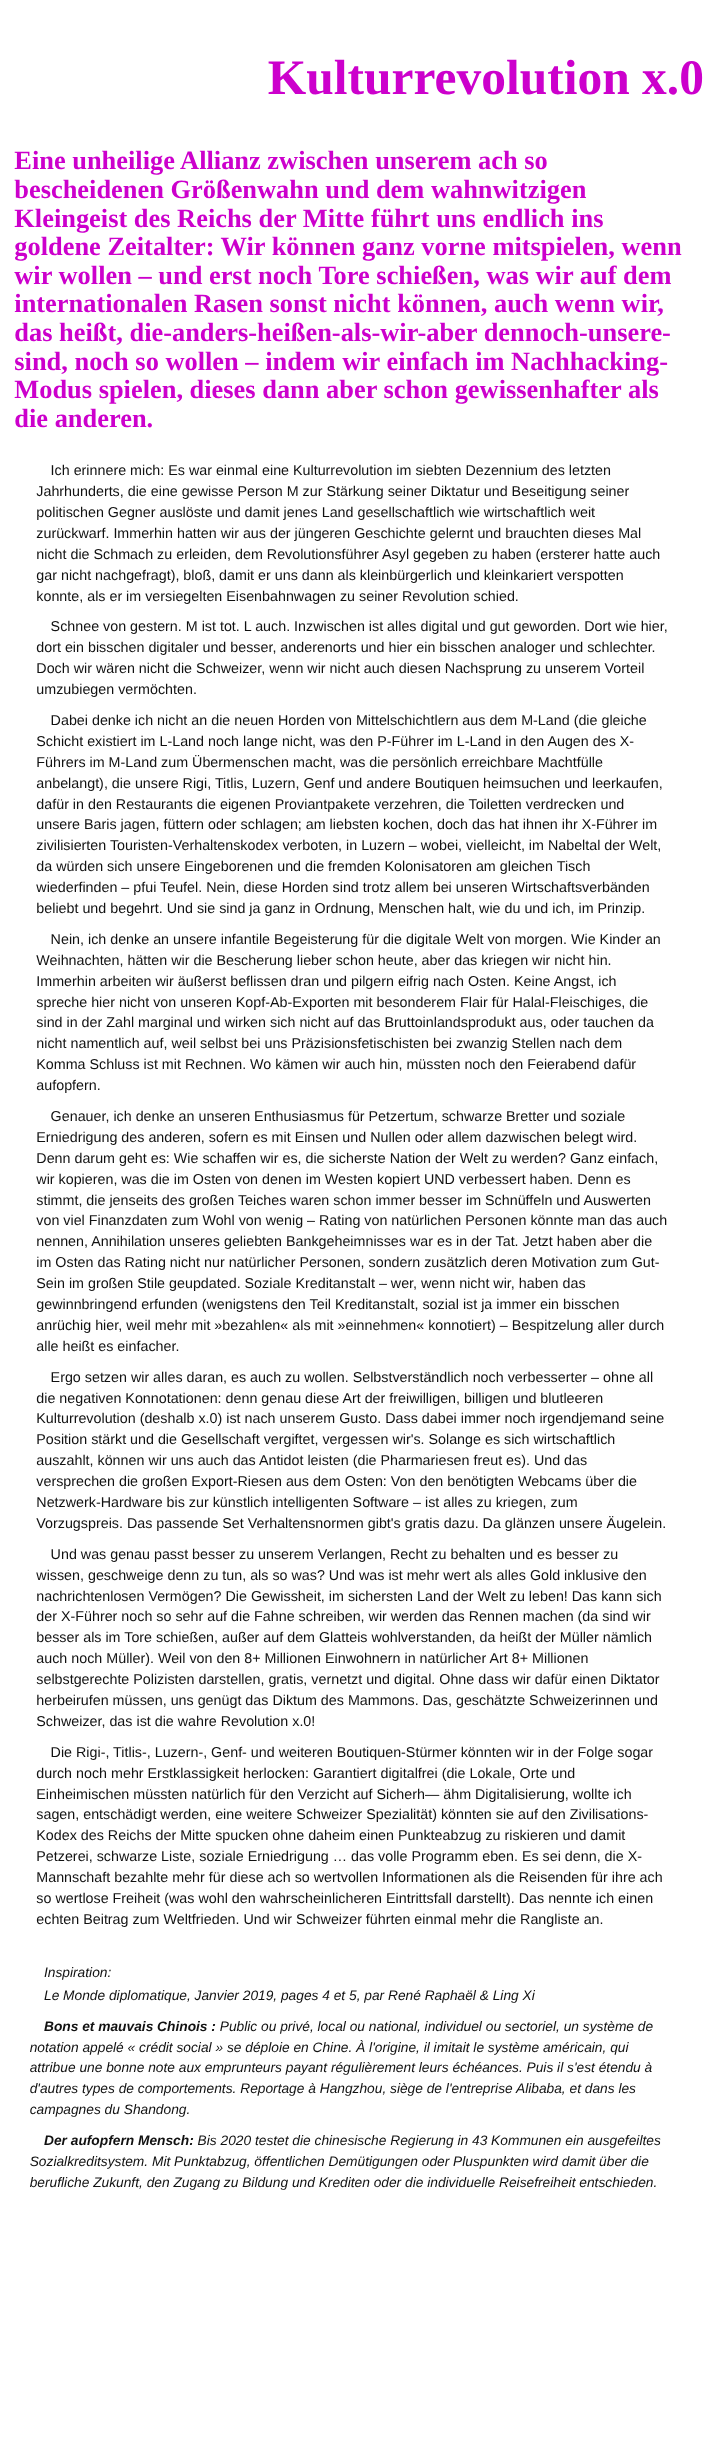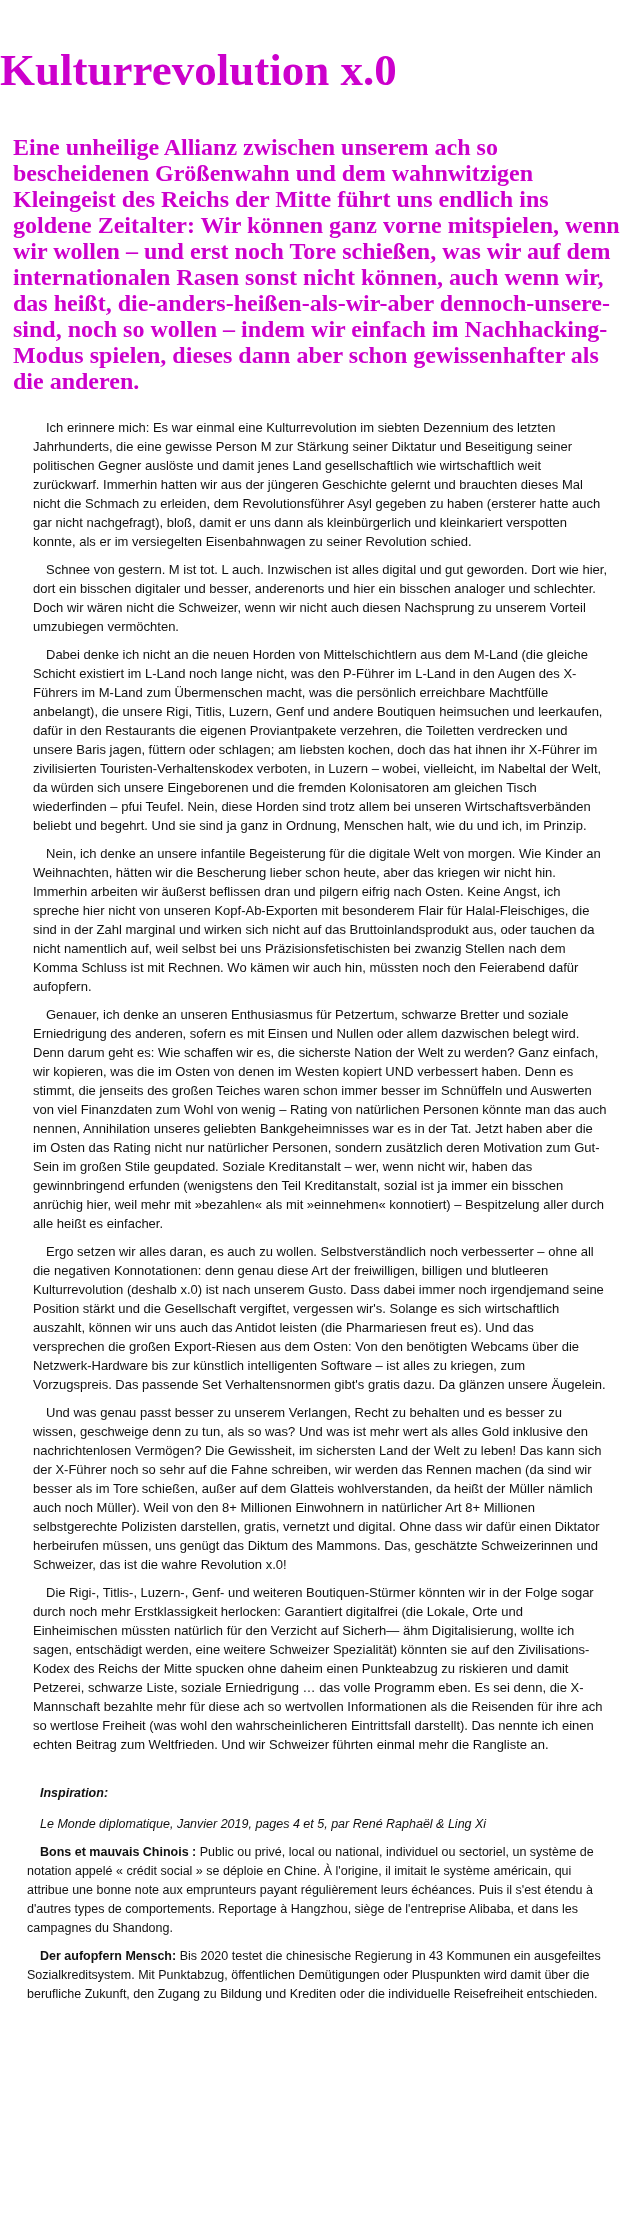--- a/index.html
+++ b/index.html
@@ -13,21 +13,21 @@
     width: 640px;
     min-height: 2227px;
     margin: 0 auto;
     background: var(--bg);
     padding: 46px 0 40px;
     font-family: "Liberation Sans", sans-serif;
     color: var(--text);
   }
   .title {
     margin: 0;
-    text-align: left;
+    text-align: right;
     font-family: "Liberation Serif", serif;
     font-weight: bold;
     font-size: 45px;
     line-height: 1.1;
     color: var(--accent);
   }
   .subtitle {
     margin: 14px 0 0;
     text-align: center;
     font-size: 17px;
@@ -57,25 +57,26 @@
   .foot {
     margin: 30px 27px 0;
     font-size: 12.5px;
     line-height: 19px;
   }
   .insp-label, .insp-source {
     font-style: italic;
     margin: 0;
     padding-left: 13px;
   }
-  .insp-label { margin-bottom: 12px; font-weight: bold; }
+  .insp-label { margin-bottom: 2px; }
   .note {
     margin: 9px 0 0;
     text-indent: 13px;
     hyphens: auto;
+    font-style: italic;
     -webkit-hyphens: auto;
   }
   .note b { font-weight: bold; }
 </style>
 </head>
 <body>
 
 <div class="page">
 
   <h1 class="title">Kulturrevolution x.0</h1>

